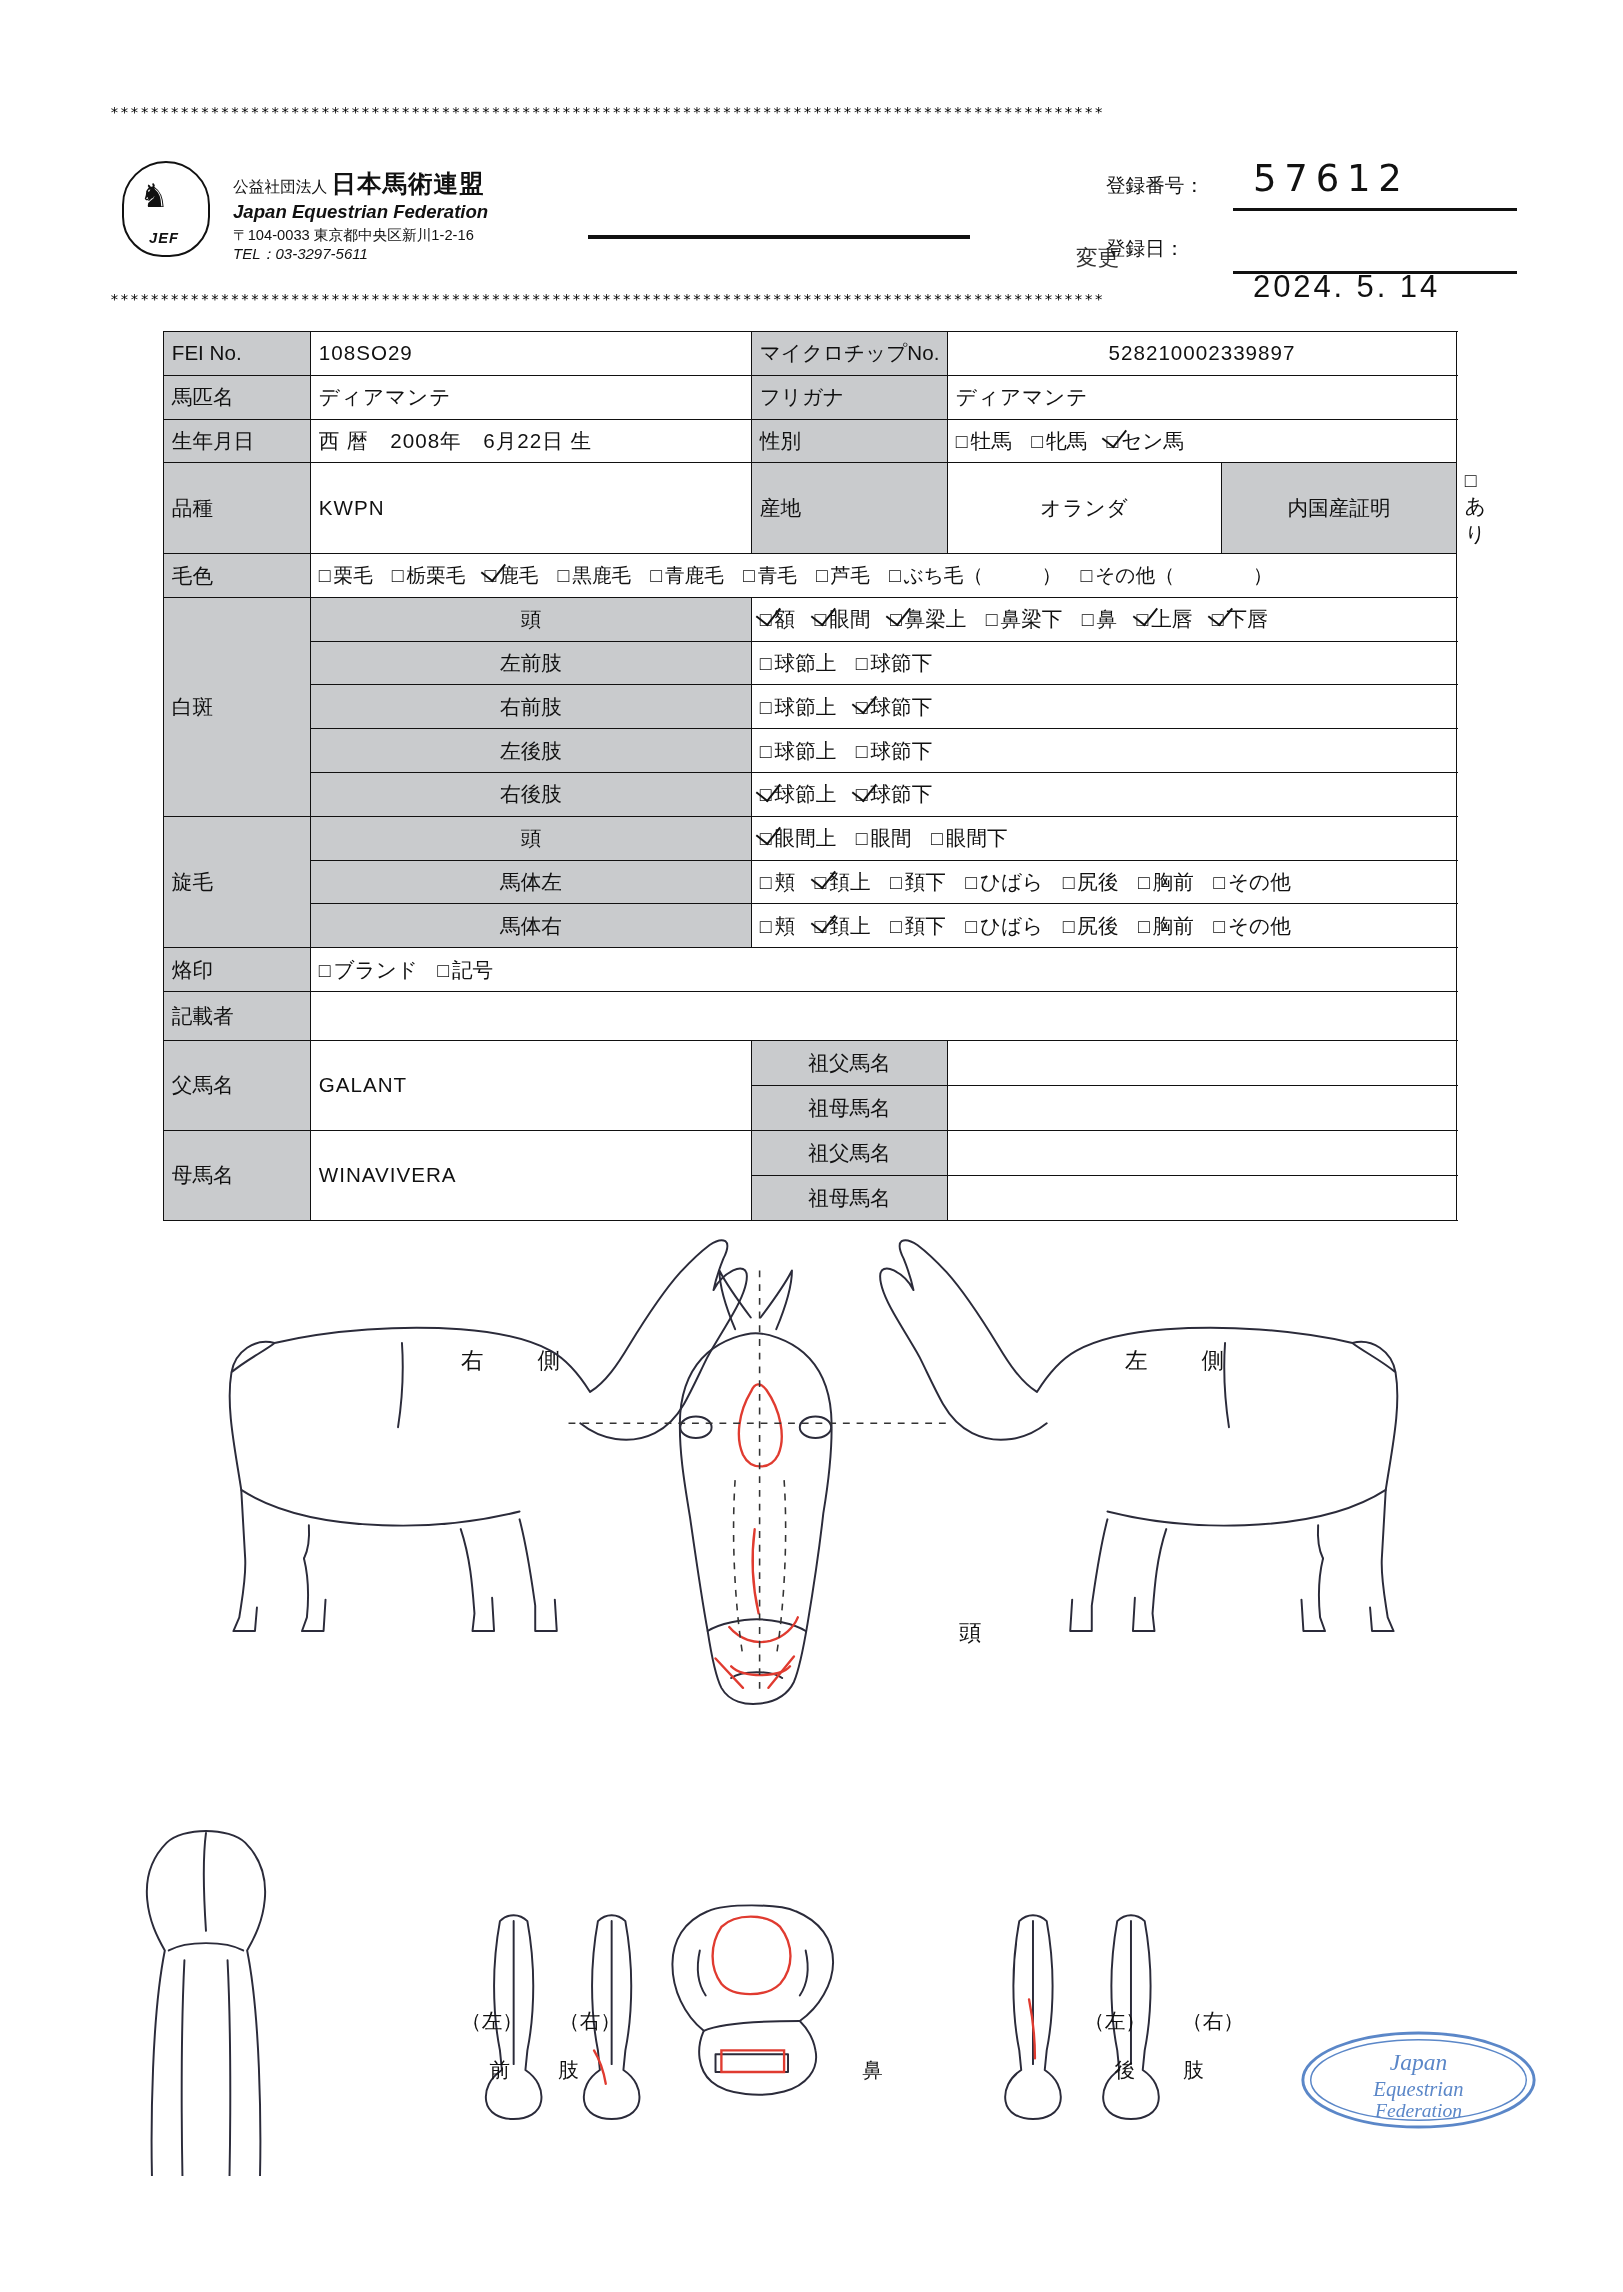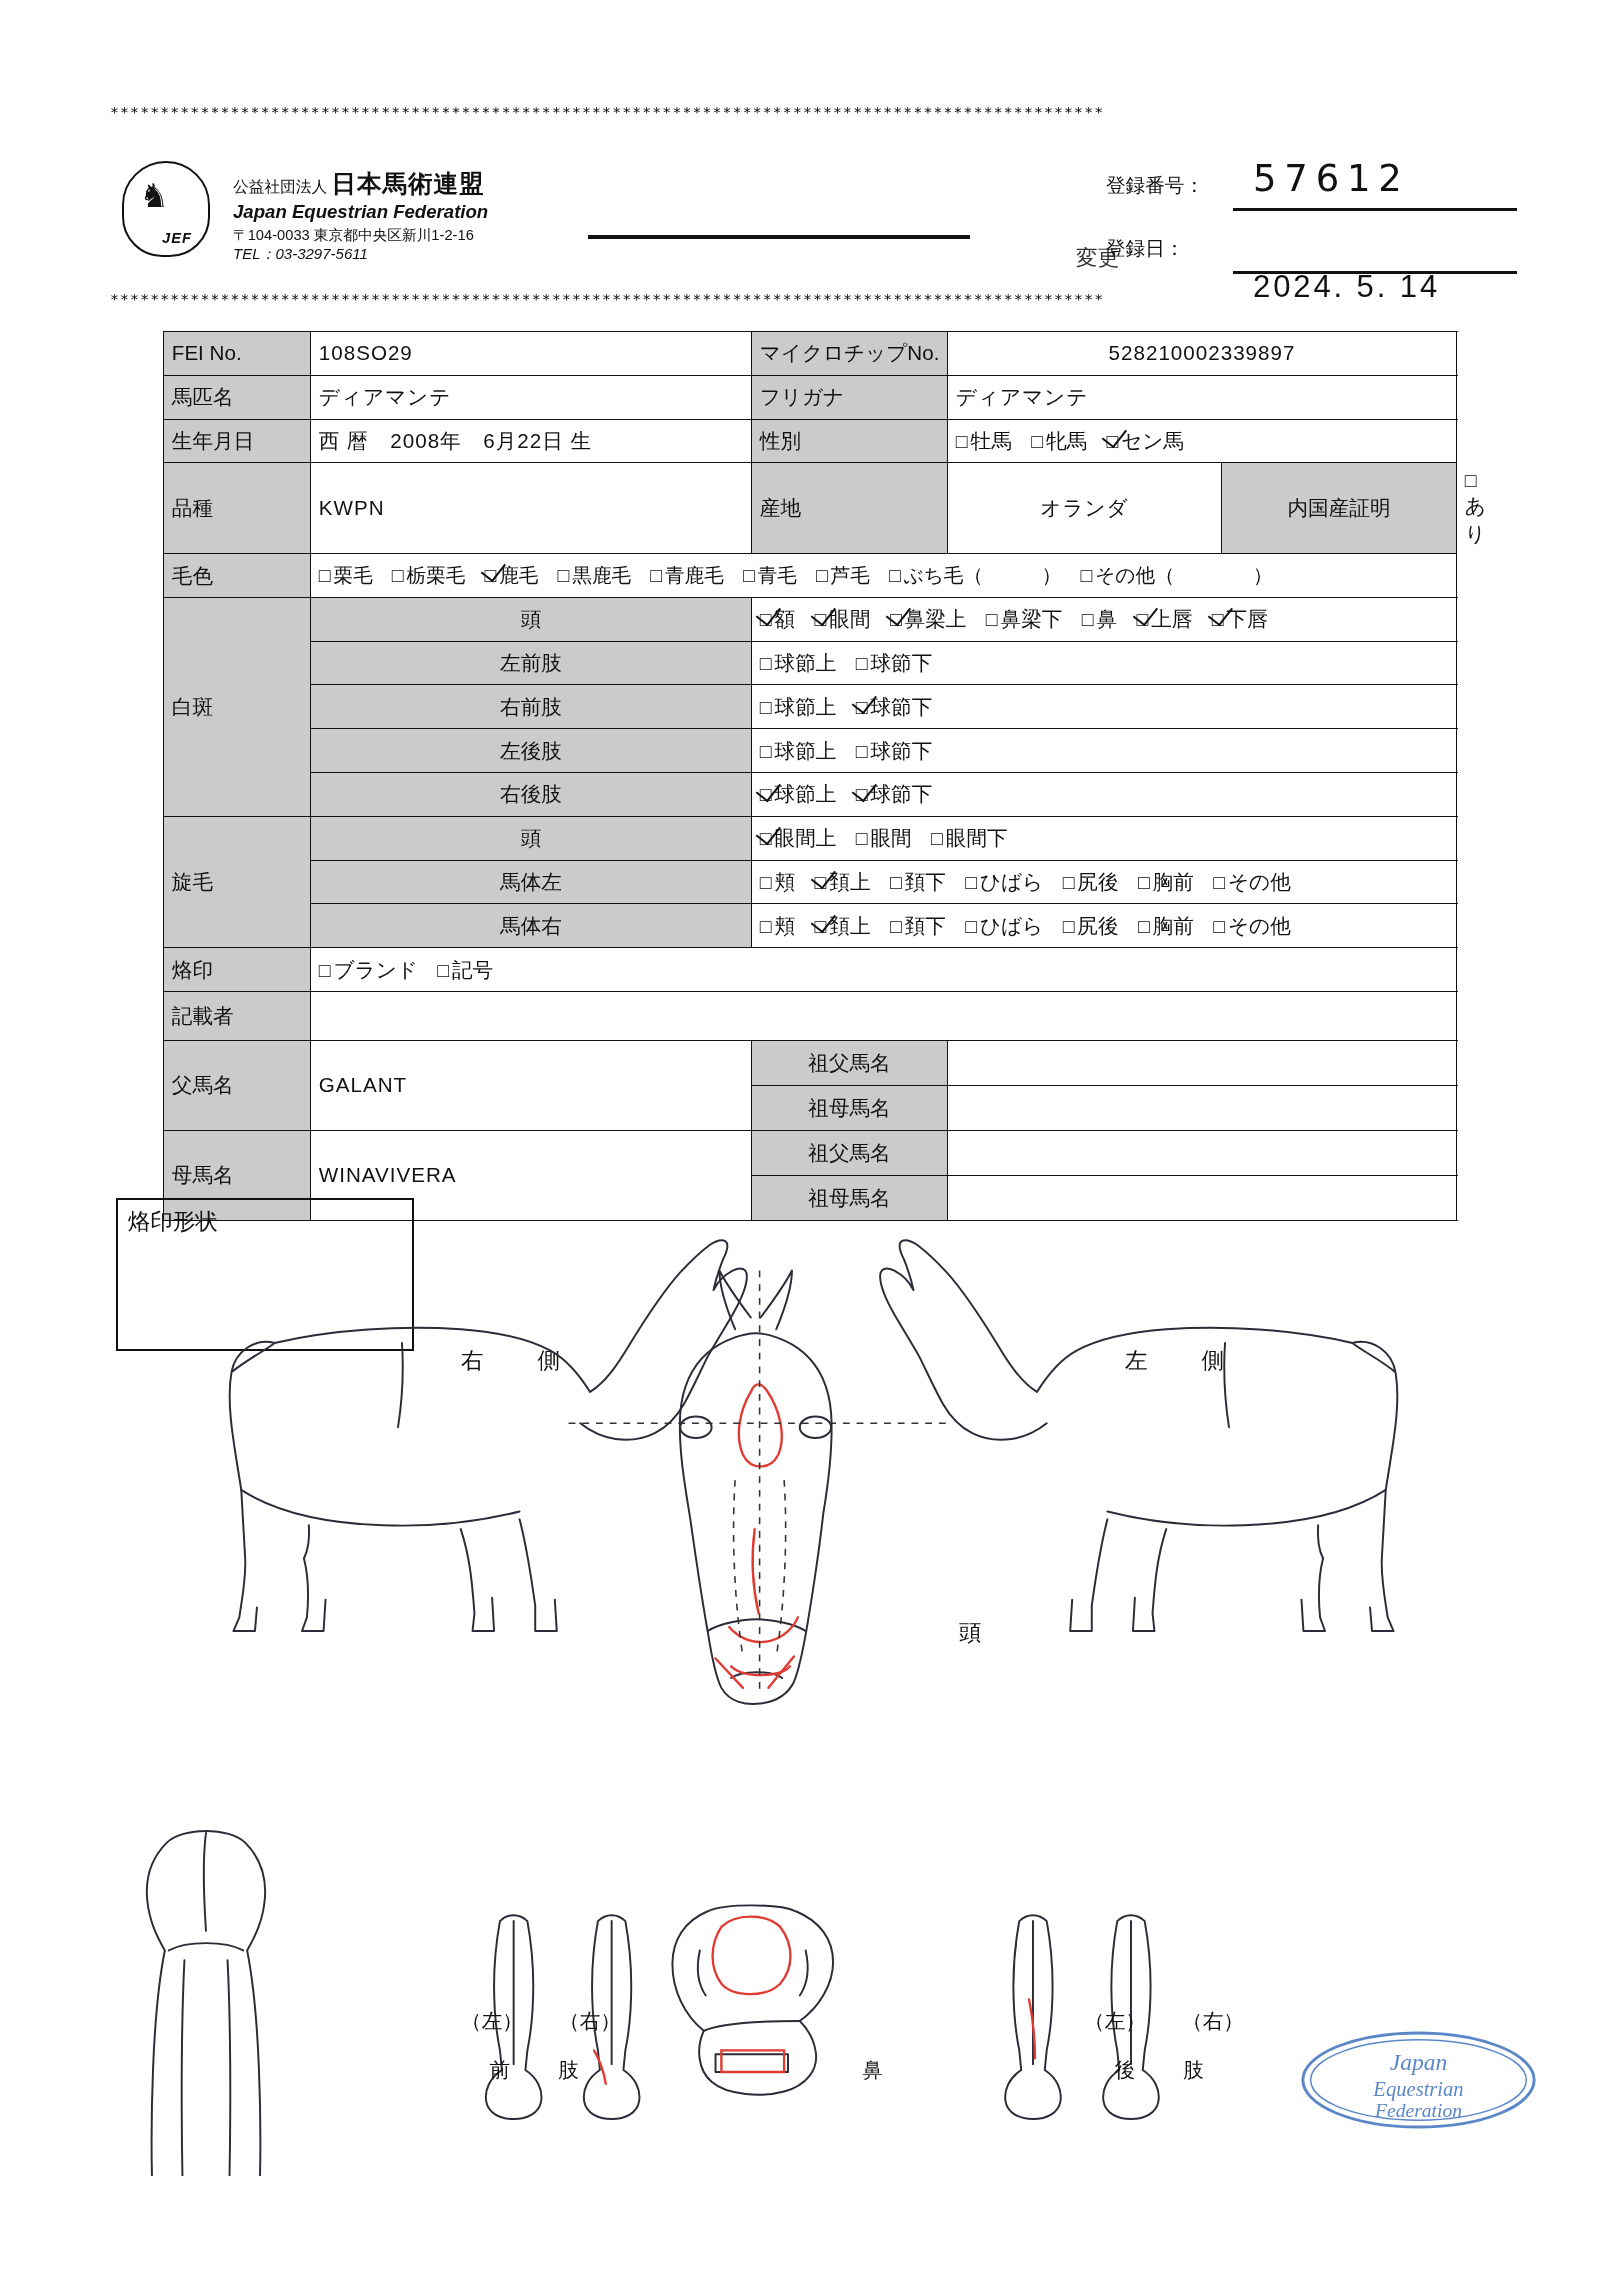--- a/index.html
+++ b/index.html
@@ -7,21 +7,21 @@
   .page{position:absolute;left:0;top:0;width:1623px;height:2293px;}
 
   
   .dotrule{position:absolute;left:110px;width:1411px;font-family:"DejaVu Sans Mono","Liberation Mono",monospace;font-size:14.7px;letter-spacing:1.2px;color:#000;white-space:nowrap;overflow:hidden;}
   .rule-top{top:103px;}
   .rule-bot{top:290px;}
 
   .jef-logo{position:absolute;left:116px;top:157px;width:98px;height:98px;}
   .jef-logo .oval{position:absolute;left:5.9px;top:3.9px;width:84px;height:92px;border:2.9px solid #111;border-radius:47px 47px 43px 43px;}
   .jef-logo .horse{position:absolute;left:23.5px;top:21.6px;font-size:33px;line-height:33px;}
-  .jef-logo .jeftext{position:absolute;left:13px;top:73px;width:96px;text-align:center;font-weight:bold;font-size:14.7px;font-style:italic;letter-spacing:1px;}
+  .jef-logo .jeftext{position:absolute;left:0;top:73px;width:96px;text-align:center;font-weight:bold;font-size:14.7px;font-style:italic;letter-spacing:1px;}
 
   .org{position:absolute;left:233px;top:167px;}
   .org .l1{font-size:15.7px;}
   .org .l1 b{font-size:24.5px;letter-spacing:1px;}
   .org .l2{font-size:18.6px;font-style:italic;font-weight:bold;margin-top:1px;}
   .org .l3{font-size:14.7px;margin-top:2.9px;}
   .org .l4{font-size:15px;font-style:italic;}
 
   .doc-title{position:absolute;left:588px;top:165px;font-size:51px;font-weight:bold;letter-spacing:3.9px;}
   .doc-title-underline{position:absolute;left:588px;top:235px;width:382px;height:3.9px;background:#111;}
@@ -259,23 +259,20 @@
       <td class="lbl ctr">祖父馬名</td>
       <td class="val" colspan="3"></td>
     </tr>
     <tr style="height:45px">
       <td class="lbl ctr">祖母馬名</td>
       <td class="val" colspan="3"></td>
     </tr>
   </tbody>
     </table>
 
-  <div class="brandbox">
-    <div class="cap">烙印形状</div>
-  </div>
 
   <div class="side-r">右　側</div>
   <div class="side-l">左　側</div>
   <div class="head-lbl">頭</div>
 
   <svg style="position:absolute;left:108px;top:1235px;" width="1411" height="941" viewBox="0 0 1440 960">
     <g fill="none" stroke="#2b2b3a" stroke-width="2" stroke-linejoin="round" stroke-linecap="round">
 
       <path d="M170 110 C150 105 130 118 126 140 C120 175 130 220 136 260 L140 330 C141 350 137 370 134 390
                M170 110 C230 96 300 92 360 96 C400 99 430 106 452 118

